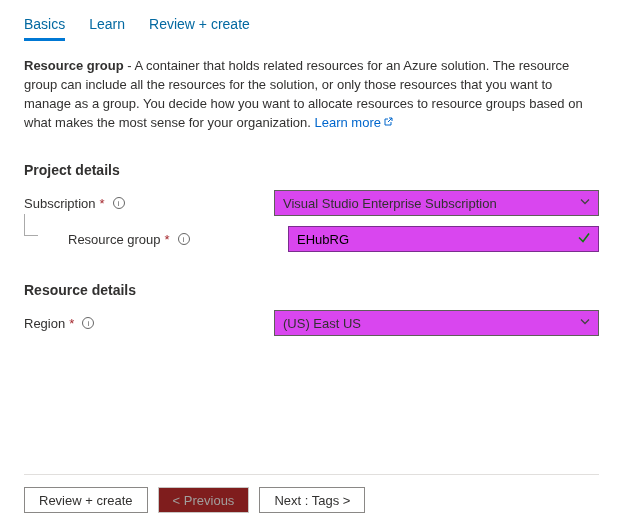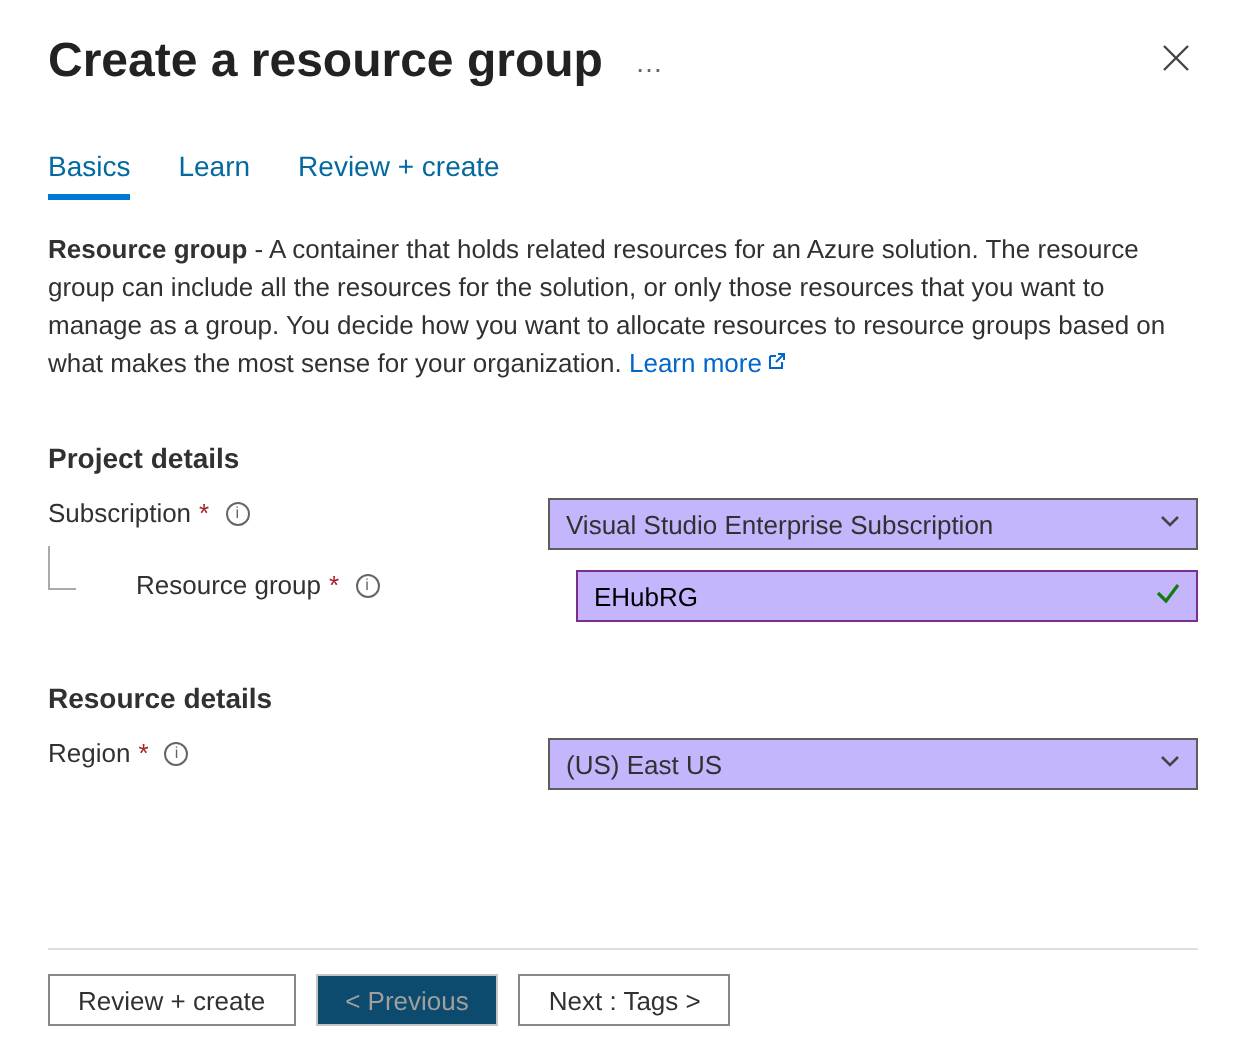--- a/index.html
+++ b/index.html
@@ -19,62 +19,51 @@
     .more { color: #666; font-size: 14px; letter-spacing: 1px; }
     .close { font-size: 18px; color: #555; cursor: pointer; padding: 4px; }
     .tabs { display: flex; gap: 24px; border-bottom: none; margin-bottom: 16px; }
     .tab { padding-bottom: 6px; font-size: 14px; cursor: pointer; color: #0369a1; }
     .tab.active { border-bottom: 3px solid #0078d4; font-weight: 400; }
     .desc { font-size: 13px; line-height: 1.45; color: #323130; margin-bottom: 30px; }
     .desc b { font-weight: 600; }
     .link { color: #0066cc; text-decoration: none; cursor: pointer; }
     .ext-icon { width: 10px; height: 10px; display: inline-block; margin-left: 2px; vertical-align: baseline; }
     .section-title { font-size: 14px; font-weight: 600; margin-bottom: 12px; }
-    .row { display: flex; align-items: flex-start; margin-bottom: 10px; min-height: 26px; }
+    .row { display: flex; align-items: center; margin-bottom: 10px; min-height: 26px; }
     .row.indented { padding-left: 14px; position: relative; }
     .indent-line { position: absolute; left: 0; top: -12px; width: 14px; height: 22px; border-left: 1px solid #aaa; border-bottom: 1px solid #aaa; }
     .label-col { width: 250px; display: flex; align-items: center; gap: 4px; font-size: 13px; }
     .label-col.indented-lbl { padding-left: 30px; width: 250px; }
     .req { color: #a4262c; }
     .info-icon { width: 12px; height: 12px; border: 1px solid #666; border-radius: 50%; display: inline-flex; align-items: center; justify-content: center; font-size: 8px; color: #666; cursor: pointer; margin-left: 4px; }
     .field-col { flex: 1; max-width: 350px; position: relative; }
     .select, .textinput {
       width: 100%; height: 26px; border: 1px solid #605e5c; padding: 0 8px 0 8px;
-      font-size: 13px; font-family: inherit; background: #c4b5fd; outline: none;
+      font-size: 13px; font-family: inherit; background: #d946ef; outline: none;
       display: flex; align-items: center; cursor: pointer;
     }
     .textinput { cursor: text; border-color: #7a2e8e; }
     .chevron { position: absolute; right: 8px; top: 50%; transform: translateY(-50%); pointer-events: none; }
     .check { position: absolute; right: 8px; top: 50%; transform: translateY(-50%); color: #107c10; pointer-events: none; }
     .section-gap { height: 20px; }
     .content { flex: 1; }
     .footer {
       border-top: 1px solid #e1dfdd; padding: 12px 0 14px 0; display: flex; gap: 10px;
     }
     .btn {
       height: 26px; padding: 0 14px; border: 1px solid #8a8886; background: #fff;
       font-size: 13px; font-family: inherit; cursor: pointer; color: #323130;
     }
-    .btn.disabled { color: #a19f9d; border-color: #c8c6c4; cursor: default; background: #0c4a6e; }
+    .btn.disabled { color: #a19f9d; border-color: #c8c6c4; cursor: default; background: #7f1d1d; }
   </style>
 </head>
 <body>
 
 <div class="container">
-  <div class="header">
-    <div class="title-wrap">
-      <div class="title">Create a resource group</div>
-      <div class="more">…</div>
-    </div>
-    <div class="close">
-      <svg width="14" height="14" viewBox="0 0 14 14">
-          <path d="M1 1 L13 13 M13 1 L1 13" stroke="#444" stroke-width="1.2" fill="none"></path>
-        </svg>
-    </div>
-  </div>
 
   <div class="tabs">
     <div class="tab active">Basics</div>
     <div class="tab">Learn</div>
     <div class="tab">Review + create</div>
   </div>
 
   <div class="content">
     <p class="desc">
       <b>Resource group</b><span> - A container that holds related resources for an Azure solution. The resource group can include all the resources for the solution, or only those resources that you want to manage as a group. You decide how you want to allocate resources to resource groups based on what makes the most sense for your organization. </span><a class="link">Learn more</a><span class="ext-icon"><svg width="10" height="10" viewBox="0 0 10 10">

